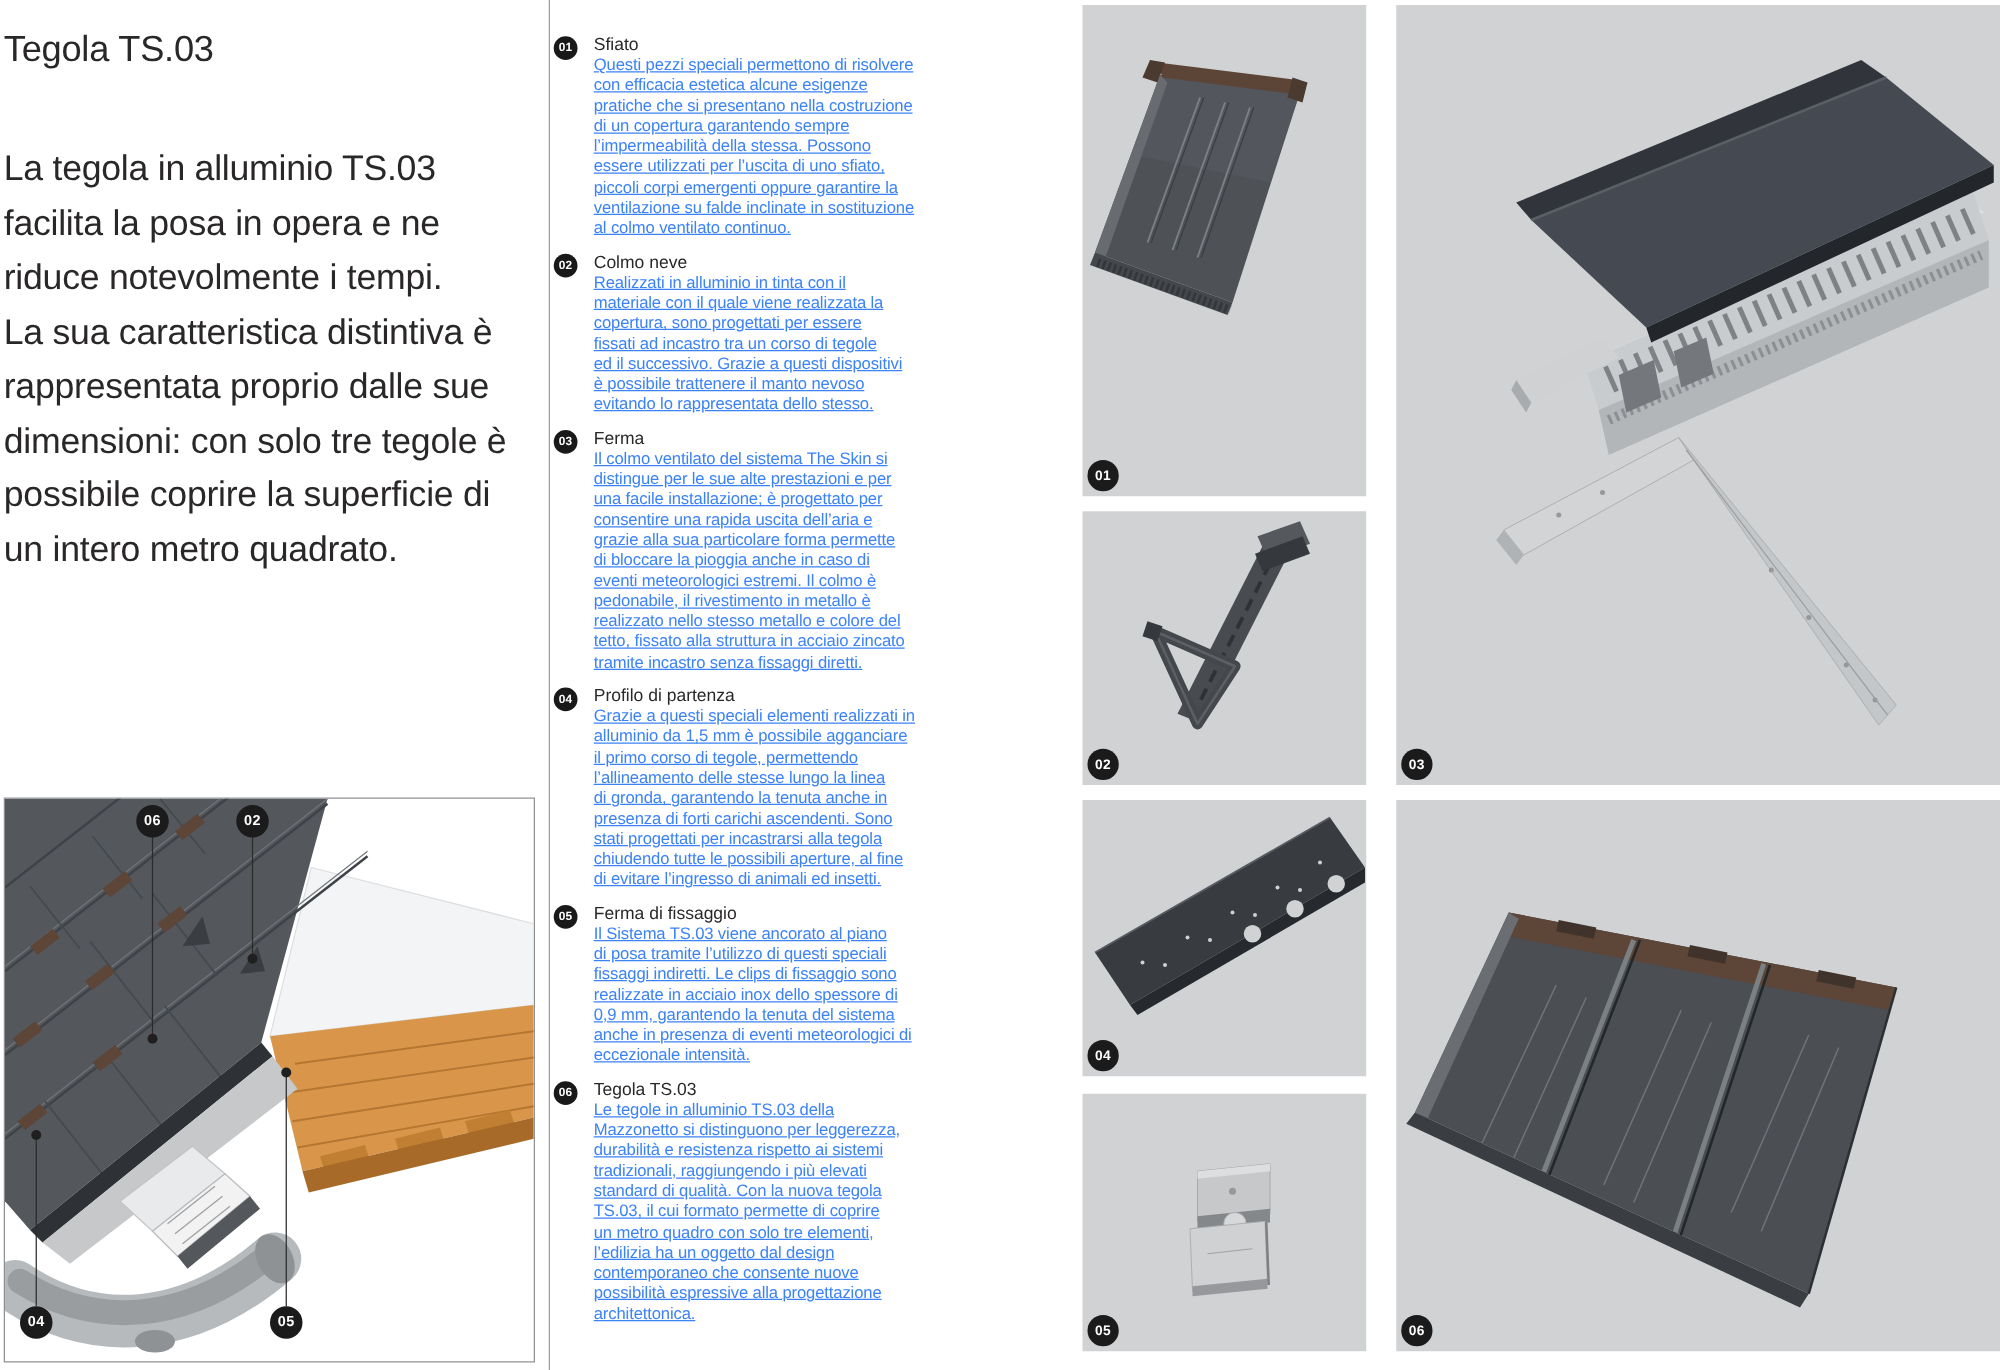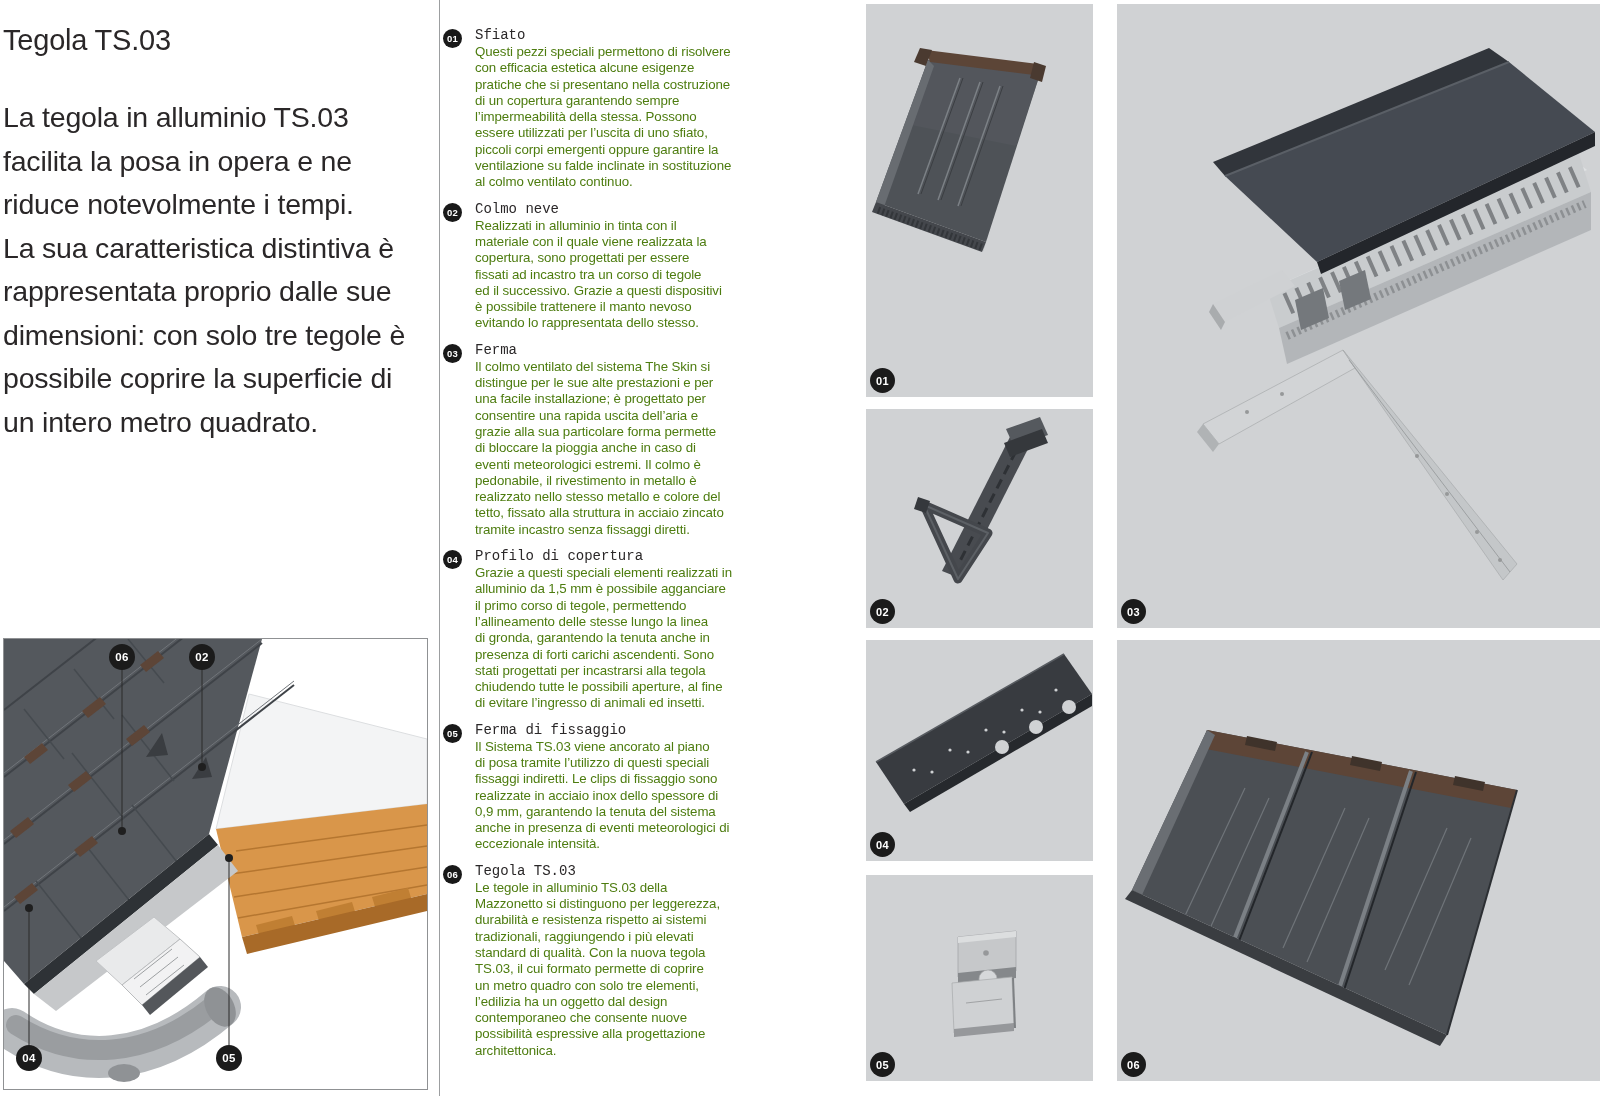--- a/index.html
+++ b/index.html
@@ -10,21 +10,21 @@
     color:#2a2728;
   }
   .page{position:absolute;inset:0;}
 
   
   .page-title{
     position:absolute;left:3px;top:24px;margin:0;
     font-size:29px;font-weight:400;letter-spacing:-0.2px;color:#2a2728;
   }
   .intro{
-    position:absolute;left:3px;top:96px;margin:0;width:430px;
+    position:absolute;left:3px;top:114px;margin:0;width:430px;
     font-size:28.5px;line-height:43.5px;letter-spacing:-0.2px;
     white-space:pre-line;color:#2a2728;
   }
   .diagram{
     position:absolute;left:3px;top:638px;width:425px;height:452px;margin:0;
     border:1px solid #8f9193;box-sizing:border-box;background:#ffffff;
   }
   .diagram svg{display:block;width:100%;height:100%;}
 
   .co-badge{
@@ -37,23 +37,23 @@
   .divider{position:absolute;left:439px;top:0;width:1px;height:1096px;background:#9c9ea0;}
 
   
   .items{position:absolute;left:443px;top:27px;width:304px;}
   .item{display:flex;gap:13px;margin-bottom:10px;}
   .num-badge{
     flex:0 0 auto;width:19px;height:19px;border-radius:50%;margin-top:2px;
     background:#191919;color:#fff;font-size:9.5px;font-weight:700;
     display:flex;align-items:center;justify-content:center;letter-spacing:.3px;
   }
-  .item h3{margin:0 0 1px 0;font-size:14px;font-weight:400;color:#2a2728;font-family:Liberation Mono, monospace;}
+  .item h3{margin:0 0 1px 0;font-size:14px;font-weight:400;color:#2a2728;}
   .item p{margin:0;font-size:13.3px;line-height:16.3px;letter-spacing:-0.1px;
-    white-space:pre-line;color:#4d7c0f;}
+    white-space:pre-line;color:#3b82f6;text-decoration:underline;}
 
   
   .panel{position:absolute;background:#d0d2d4;}
   .panel svg{display:block;width:100%;height:100%;}
   .p-badge{
     position:absolute;left:4px;bottom:4px;width:25px;height:25px;border-radius:50%;
     background:#1b1b1b;color:#fff;font-size:11px;font-weight:700;
     display:flex;align-items:center;justify-content:center;letter-spacing:.4px;
   }
   .p1{left:866px;top:4px;width:227px;height:393px;}
@@ -209,21 +209,21 @@
 eventi meteorologici estremi. Il colmo è
 pedonabile, il rivestimento in metallo è
 realizzato nello stesso metallo e colore del
 tetto, fissato alla struttura in acciaio zincato
 tramite incastro senza fissaggi diretti.</p>
       </div>
     </article>
     <article class="item">
       <span class="num-badge">04</span>
       <div>
-        <h3>Profilo di copertura</h3>
+        <h3>Profilo di partenza</h3>
         <p>Grazie a questi speciali elementi realizzati in
 alluminio da 1,5 mm è possibile agganciare
 il primo corso di tegole, permettendo
 l’allineamento delle stesse lungo la linea
 di gronda, garantendo la tenuta anche in
 presenza di forti carichi ascendenti. Sono
 stati progettati per incastrarsi alla tegola
 chiudendo tutte le possibili aperture, al fine
 di evitare l’ingresso di animali ed insetti.</p>
       </div>

